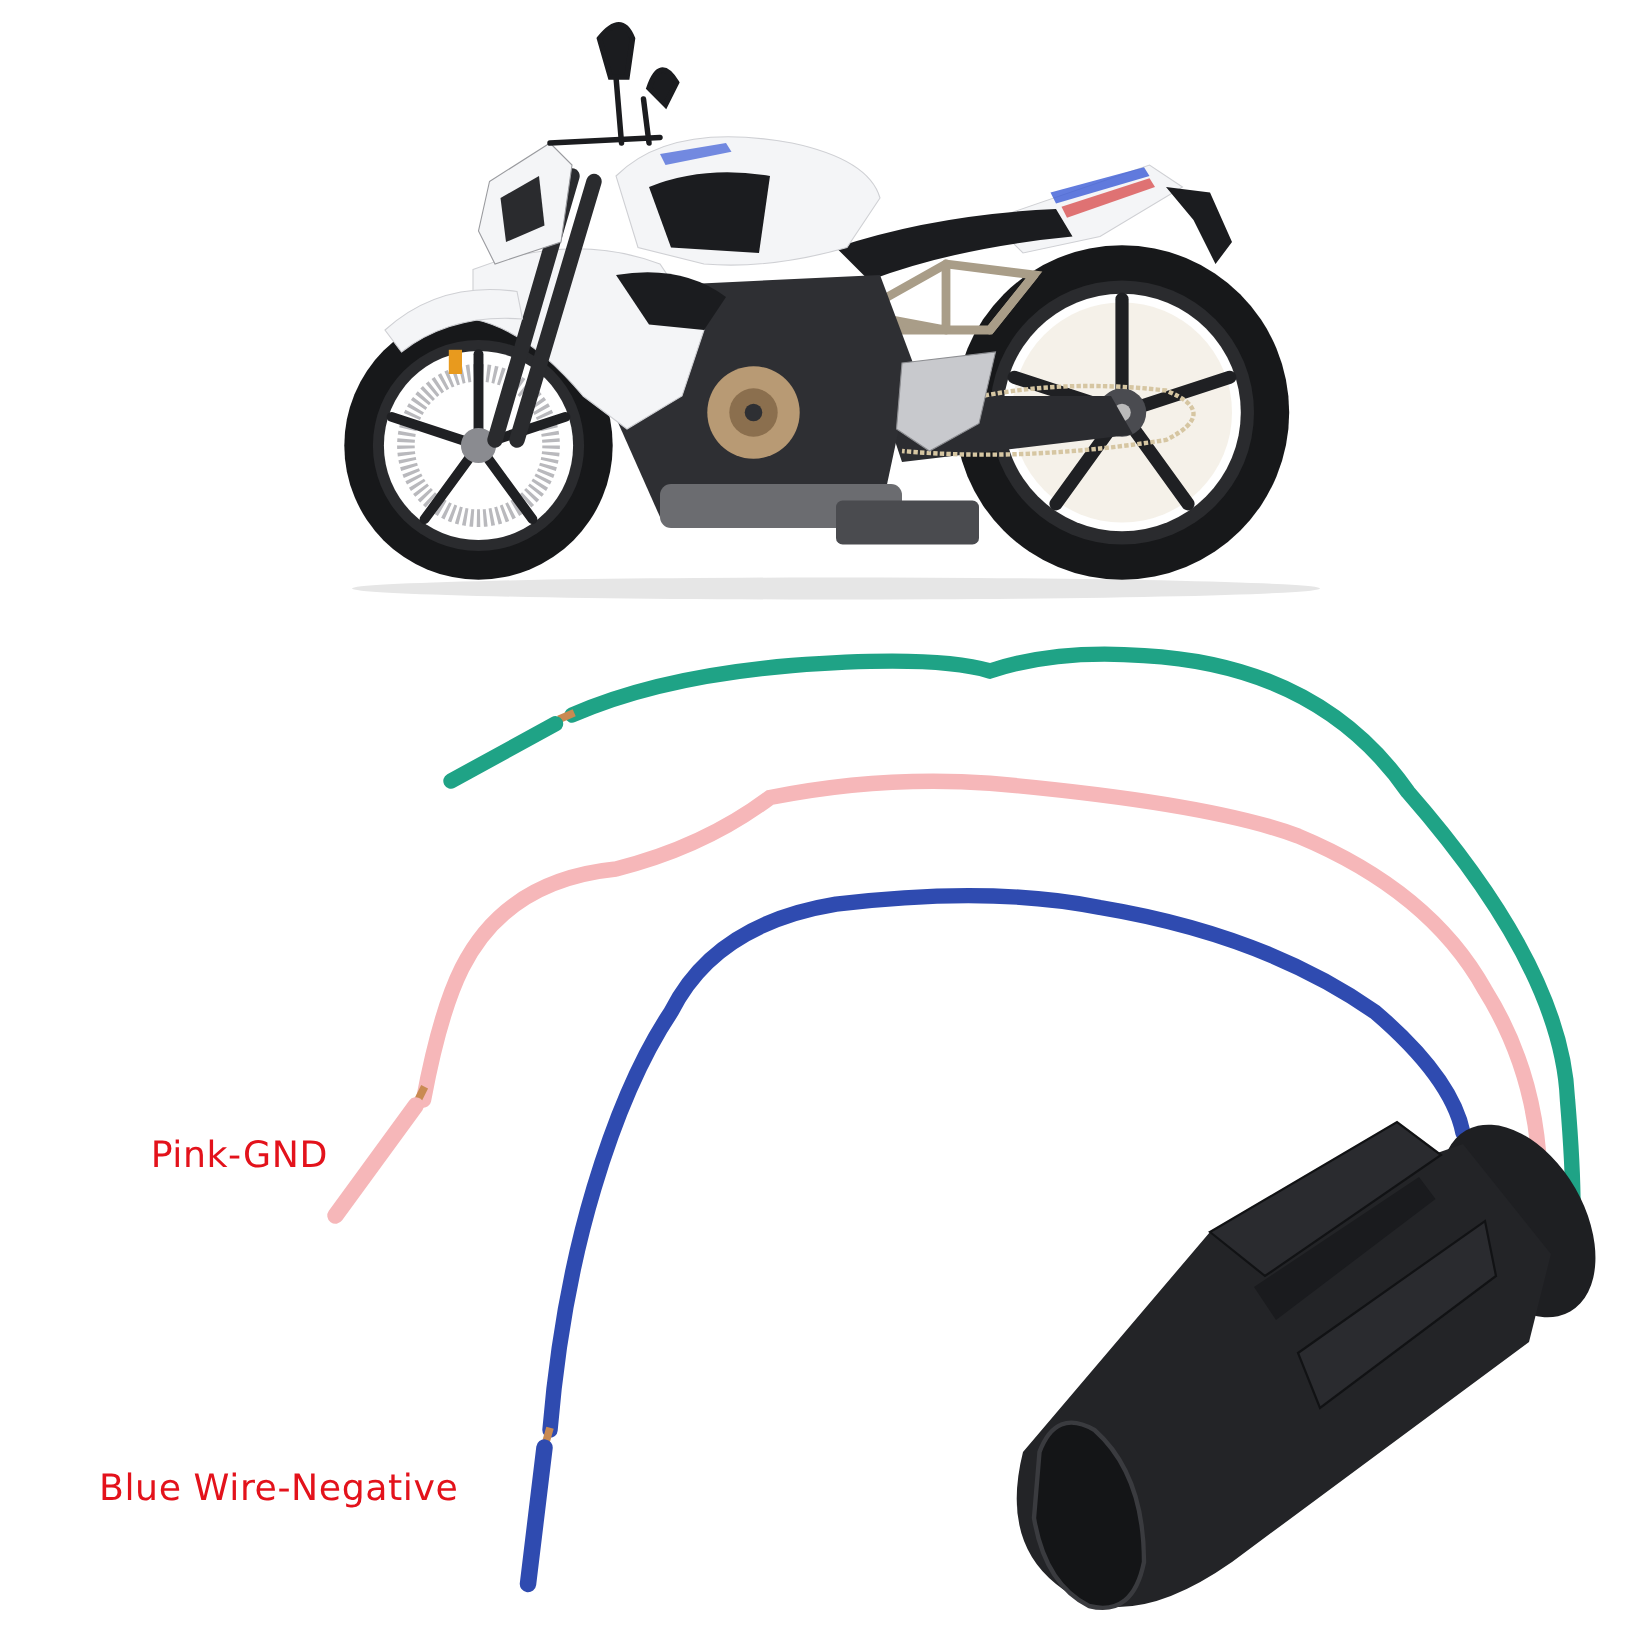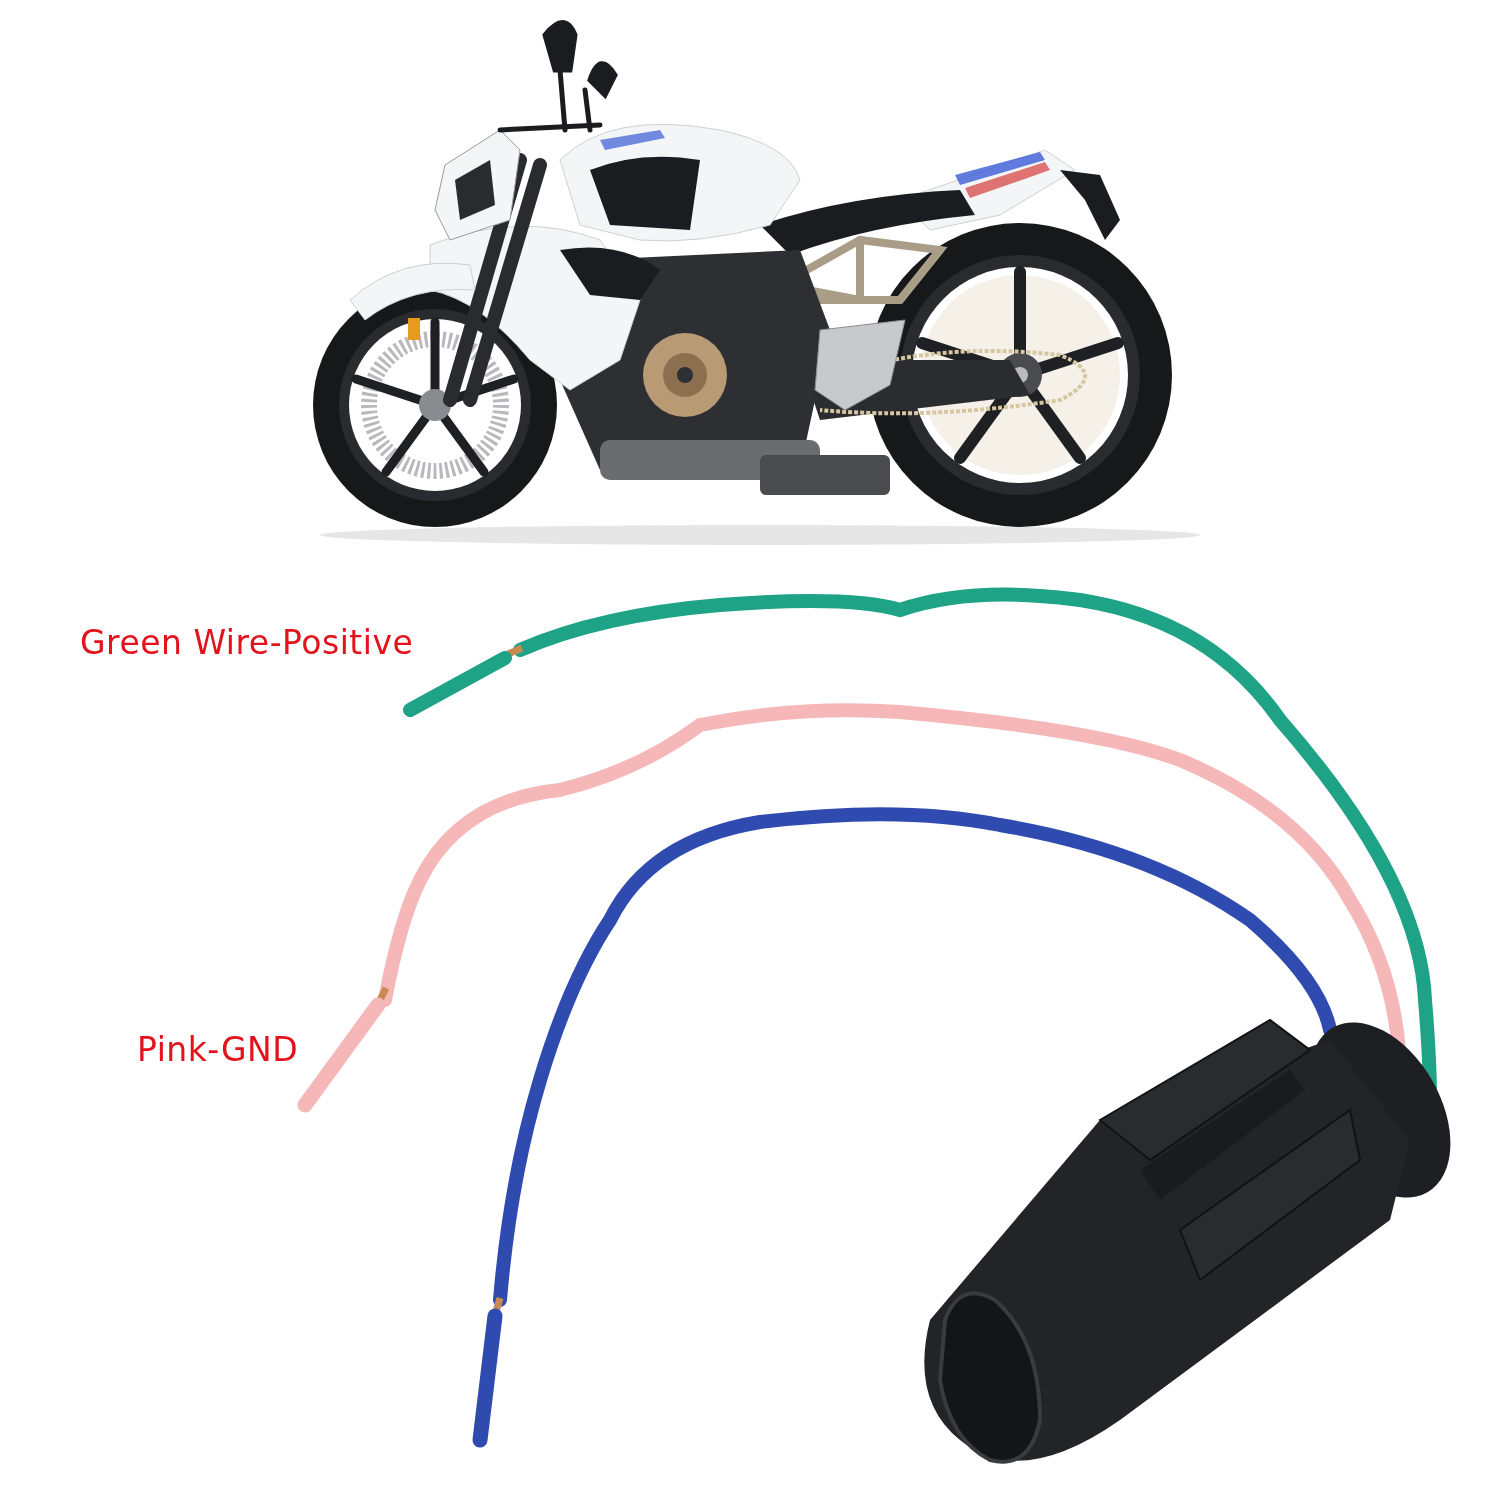--- a/index.html
+++ b/index.html
@@ -134,15 +134,15 @@
       <path d="M1330 1040 L1410 1140 L1390 1220 L1120 1420 Q1020 1490 960 1440 Q910 1400 930 1320 L1100 1120 Z" fill="#232427"></path>
 
       <path d="M1100 1120 L1270 1020 L1310 1050 L1150 1160 Z" fill="#2a2b2f" stroke="#111214" stroke-width="2"></path>
       <path d="M1140 1170 L1290 1070 L1305 1090 L1160 1200 Z" fill="#1a1b1e"></path>
       <path d="M1180 1230 L1350 1110 L1360 1160 L1200 1280 Z" fill="#2a2b2f" stroke="#111214" stroke-width="2"></path>
 
       <path d="M945 1320 Q960 1280 995 1300 Q1040 1340 1040 1420 Q1030 1470 990 1460 Q950 1440 940 1380 Z" fill="#141517" stroke="#3a3b3f" stroke-width="4"></path>
     </g>
   </svg>
 
-  <div class="wire-label" style="left:80px; top:623px;">Green Wire-Positive</div>
   <div class="wire-label" style="left:137px; top:1030px;text-align:center;">Pink-GND</div>
+  <div class="wire-label" style="left:90px; top:1333px;">Blue Wire-Negative</div>
 </div>
 
 </body></html>

